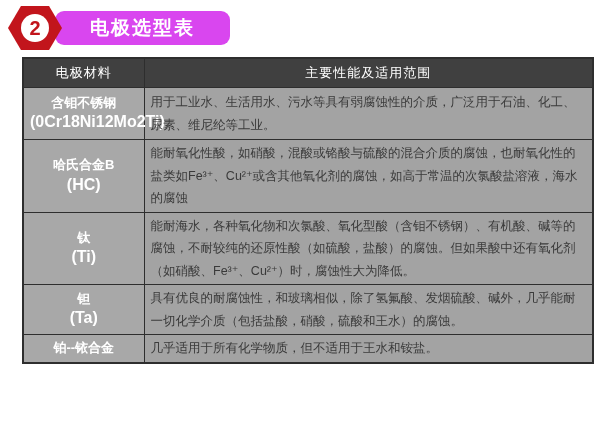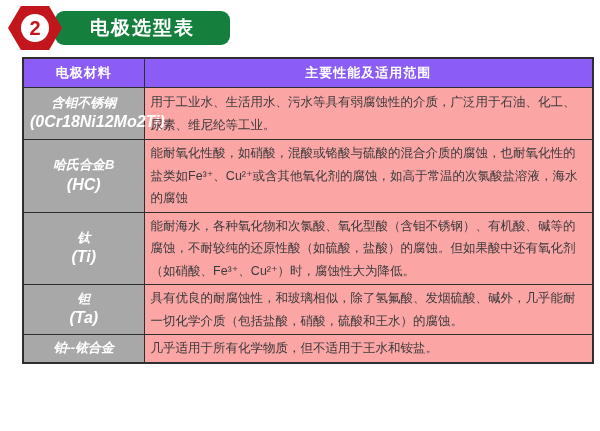--- a/index.html
+++ b/index.html
@@ -21,53 +21,52 @@
   }
   .badge-circle{
     width:28px;height:28px;border-radius:50%;
     background:#ffffff;
     display:flex;align-items:center;justify-content:center;
     font-weight:bold;font-size:20px;color:#c2151c;line-height:1;
   }
   .title-pill{
     position:absolute;left:55px;top:11px;
     width:175px;height:34px;
-    background:#15803d;border-radius:9px;
+    background:#d946ef;border-radius:9px;
     display:flex;align-items:center;justify-content:center;
     color:#ffffff;font-size:19px;font-weight:bold;letter-spacing:2px;
     z-index:2;
   }
   
   table.spec{
     position:absolute;left:22px;top:57px;
     width:572px;
     border-collapse:collapse;
     table-layout:fixed;
     border:2px solid #2e2e2e;
   }
   table.spec td,table.spec th{
     border:1.5px solid #2e2e2e;
     padding:2px 6px;
     vertical-align:middle;
   }
   col.c1{width:121px;}
   th.head{
-    background:#8b5cf6;color:#ffffff;
-    font-size:13px;font-weight:bold;text-align:center;
+    background:#404040;color:#ffffff;
+    font-size:13px;font-weight:normal;text-align:center;
     height:24px;letter-spacing:1px;
   }
   td.mat{
     background:#a8a8a8;color:#ffffff;
     font-size:13px;font-weight:bold;text-align:center;
     line-height:1.35;
-    font-style:italic;
   }
   td.mat .code{display:block;font-size:16px;}
   td.desc{
-    background:#fca5a5;color:#3a3a3a;
+    background:#a3a3a3;color:#3a3a3a;
     font-size:12.5px;line-height:1.8;text-align:left;
     padding:3px 9px;
   }
   tr.r1{height:52px;} tr.r2{height:44px;} tr.r3{height:64px;}
   tr.r4{height:68px;} tr.r5{height:45px;} tr.r6{height:27px;} tr.r7{height:26px;}
 </style>
 </head>
 <body>
 
 <div class="page">

